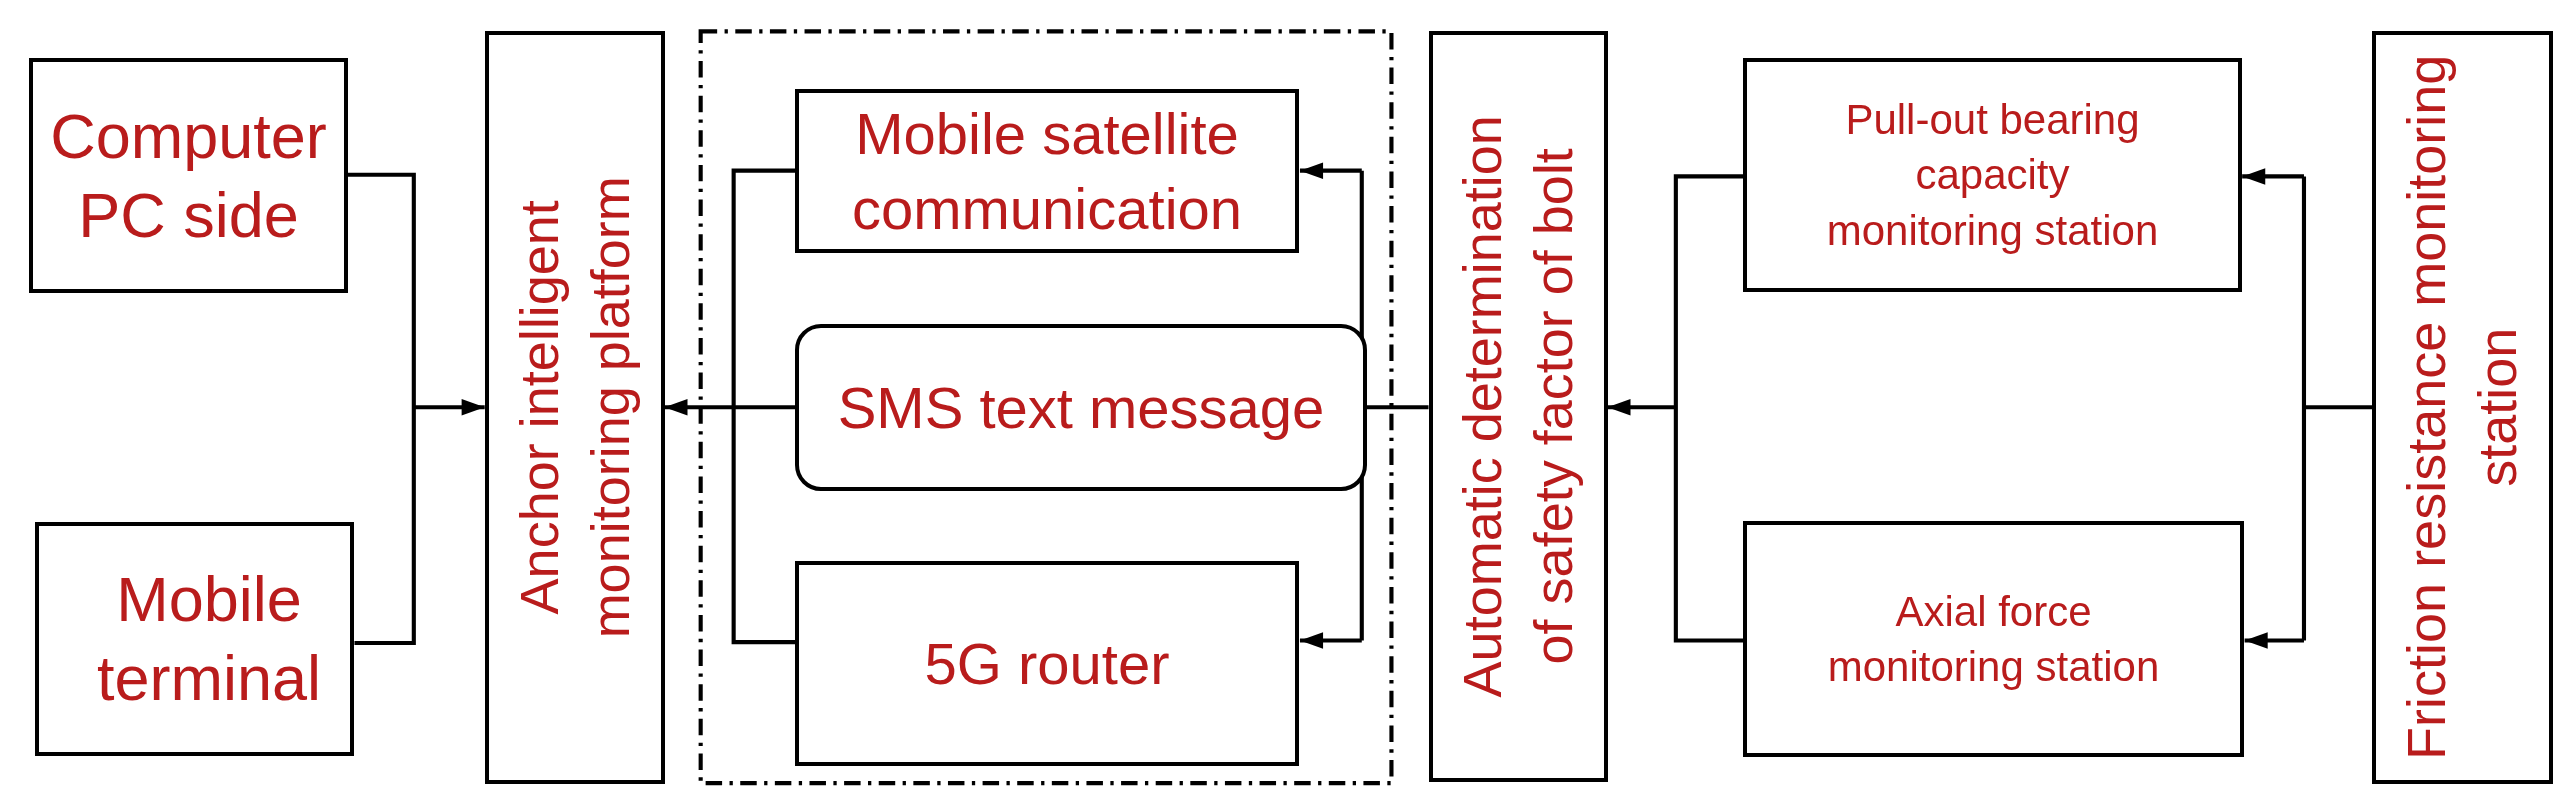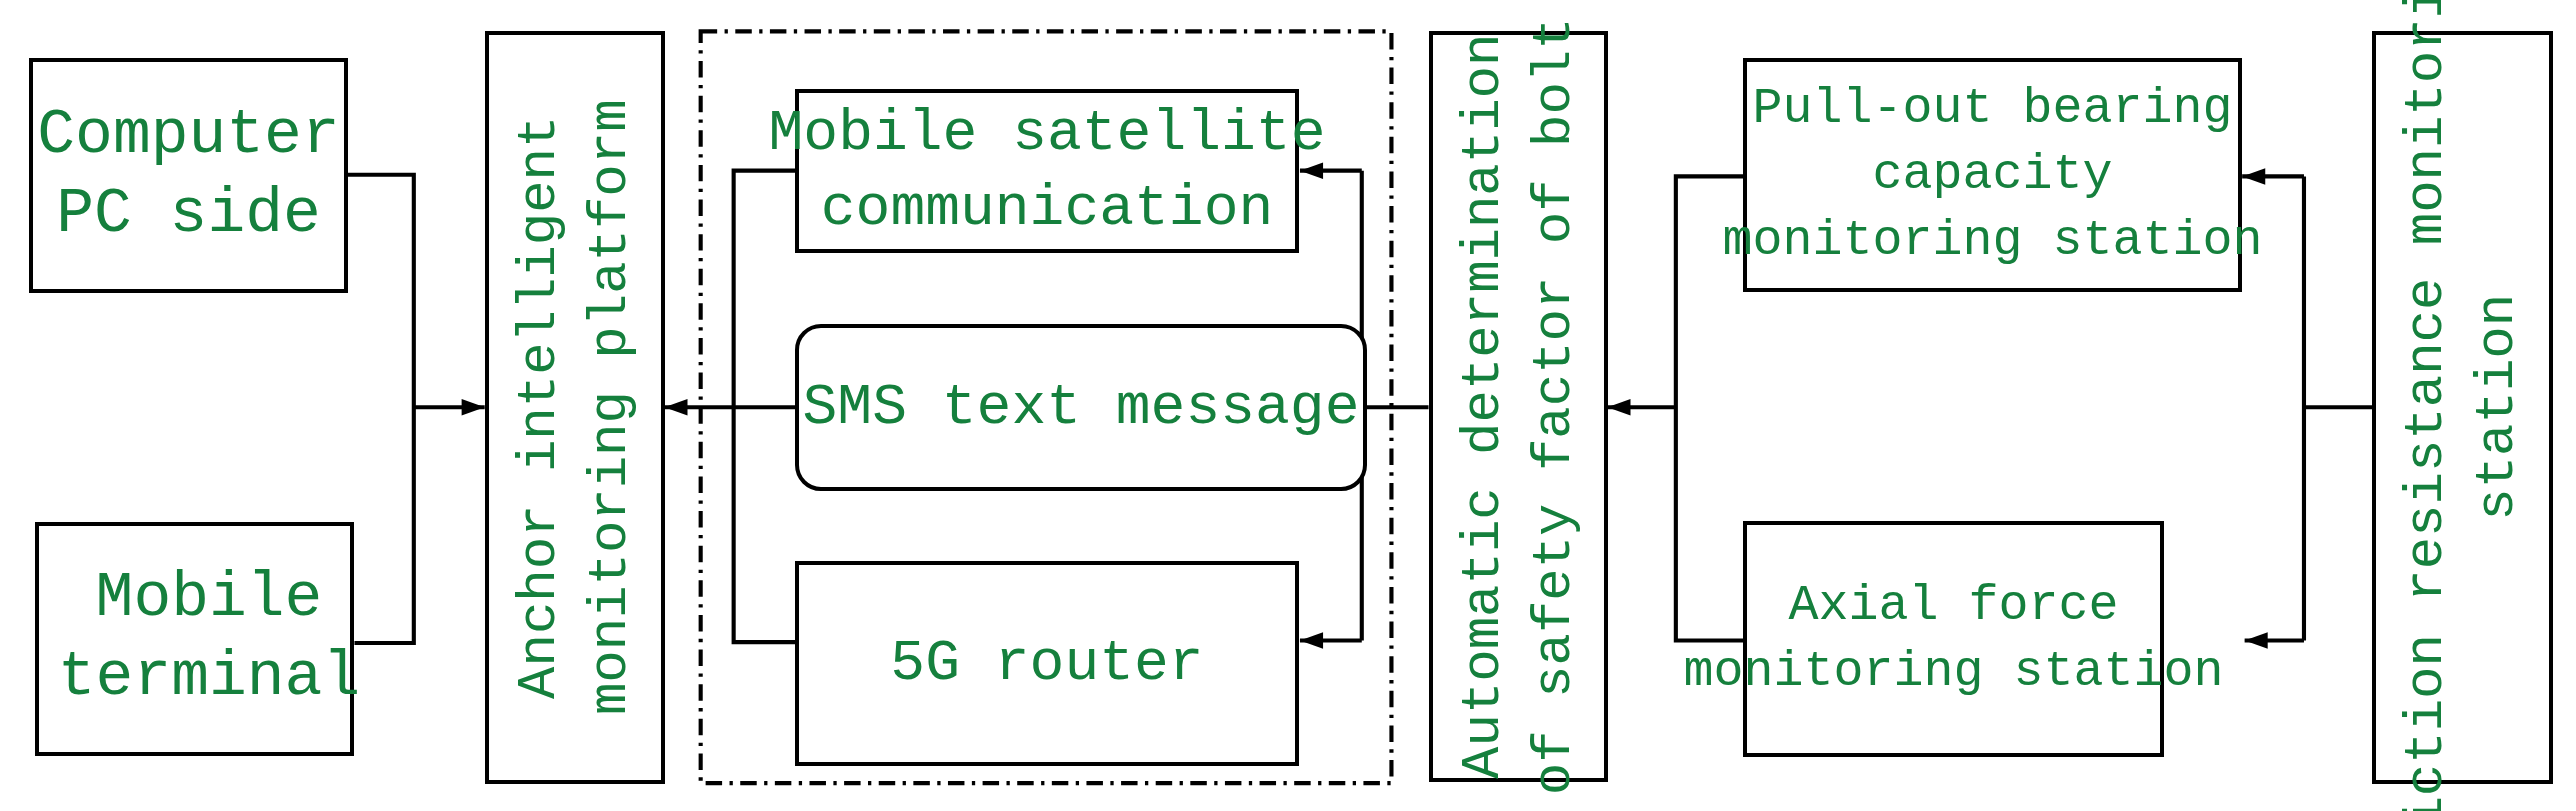--- a/index.html
+++ b/index.html
@@ -1,43 +1,43 @@
 <!DOCTYPE html>
 <html style="font-size:13px"><head>
 <meta charset="utf-8">
 <style>
   html, body { margin: 0; padding: 0; background: #ffffff; }
   #canvas {
     position: relative;
     width: 2576px;
     height: 812px;
     background: #ffffff;
-    color: #15803d;
-    font-family: Liberation Mono, monospace;
+    color: #b91c1c;
+    font-family: Liberation Sans, sans-serif;
     overflow: hidden;
   }
   #wires {
     position: absolute;
     left: 0; top: 0;
     width: 2576px; height: 812px;
   }
   .node {
     position: absolute;
     box-sizing: border-box;
     border: 4.1px solid #000000;
     background: #ffffff;
     display: flex;
     align-items: center;
     justify-content: center;
     text-align: center;
   }
   .node .label .ln { display: block; white-space: nowrap; }
   .f76 { font-size: 63px; line-height: 1.25; }
   .f70 { font-size: 58px; line-height: 1.30; }
-  .f66 { font-size: 50px; line-height: 1.32; }
+  .f66 { font-size: 42px; line-height: 1.32; }
   .vtext {
     transform: rotate(-90deg);
     font-size: 54px;
     line-height: 1.32;
     white-space: nowrap;
     text-align: center;
   }
   .vtext .ln { display: block; white-space: nowrap; }
 </style>
 </head>
@@ -127,21 +127,21 @@
   </div>
 
   <div class="node f66" style="left:1743px; top:58px; width:499px; height:234px;">
     <div class="label">
       <span class="ln">Pull-out bearing</span>
       <span class="ln">capacity</span>
       <span class="ln">monitoring station</span>
     </div>
   </div>
 
-  <div class="node f66" style="left:1743px; top:521px; width:421px; height:236px;">
+  <div class="node f66" style="left:1743px; top:521px; width:501px; height:236px;">
     <div class="label">
       <span class="ln">Axial force</span>
       <span class="ln">monitoring station</span>
     </div>
   </div>
 
   <div class="node" style="left:2372px; top:30.5px; width:181px; height:753px;">
     <div class="vtext">
       <span class="ln">Friction resistance monitoring</span>
       <span class="ln">station</span>

